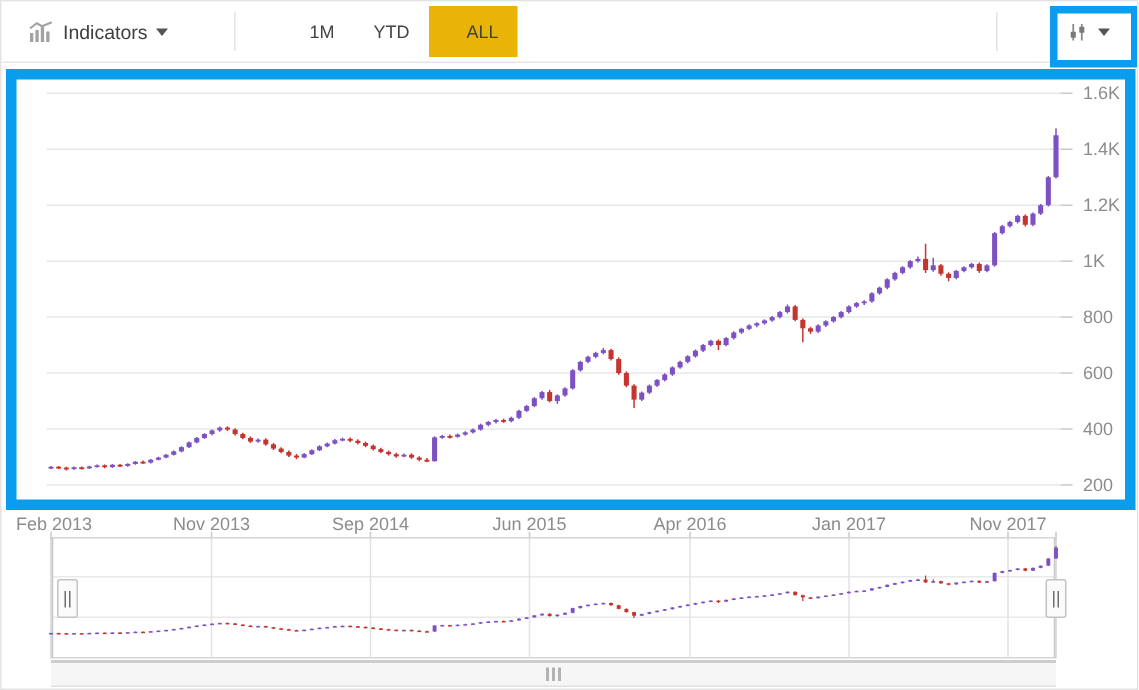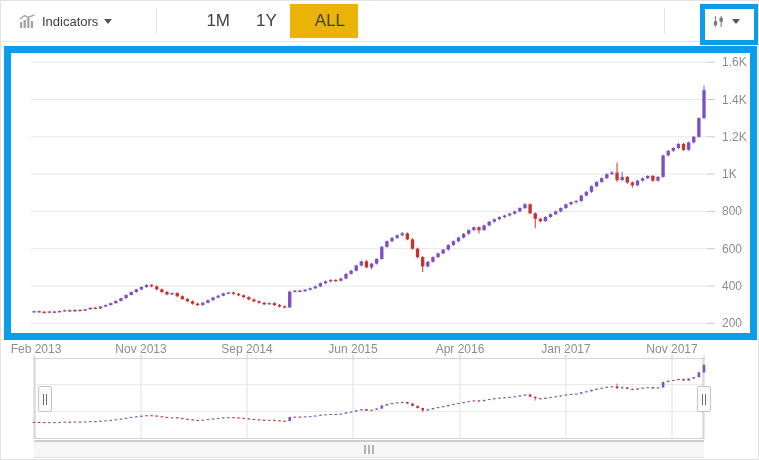--- a/index.html
+++ b/index.html
@@ -7,21 +7,21 @@
        box-sizing:border-box;overflow:hidden;font-family:"Liberation Sans",sans-serif;}
   
   .toolbar{position:absolute;left:0;top:0;right:0;height:41px;box-sizing:border-box;
            display:flex;align-items:center;background:#fff;border-bottom:1px solid #e6e6e6;
            padding:0 8px 0 10px;gap:28px;}
   .tb-btn{display:flex;align-items:center;gap:6px;border:none;background:transparent;
           cursor:pointer;color:#404040;font-family:"Liberation Sans",sans-serif;font-size:13px;
           height:34px;padding:0 8px;}
   .sep{width:1px;height:26px;background:#e4e4e4;margin:0 8px;}
   .ranges{display:flex;align-items:center;}
-  .range{border:none;background:transparent;cursor:pointer;color:#424242;font-size:17px;
+  .range{border:none;background:transparent;cursor:pointer;color:#424242;font-size:12px;
          font-family:"Liberation Sans",sans-serif;height:34px;padding:0 13px;}
   .range.selected{background:#eab308;padding-left:25px;}
   .spacer{flex:1;}
   .caret{width:0;height:0;border-left:4px solid transparent;border-right:4px solid transparent;
          border-top:5px solid #555;}
   
   #chart-canvas{position:absolute;left:0;top:41px;}
   #chart-canvas text{font-family:"Liberation Sans",sans-serif;}
   
   .nav-handle{position:absolute;width:14px;height:26px;top:385px;background:#fbfbfb;
@@ -57,21 +57,21 @@
         </svg>
       </span>
       <span>Indicators</span>
       <span class="caret"></span>
     </button>
 
     <div class="sep"></div>
 
     <div class="ranges">
         <button class="range">1M</button>
-        <button class="range">1Y</button>
+        <button class="range">YTD</button>
         <button class="range selected">ALL</button>
       </div>
 
     <div class="spacer"></div>
     <div class="sep"></div>
 
     <button class="tb-btn" style="padding:0 10px;">
       <span style="display:flex;">
         <svg width="15" height="15" viewBox="0 0 15 15">
           <line x1="4.5" y1="2" x2="4.5" y2="13" stroke="#8a8a8a" stroke-width="1.2"></line>

